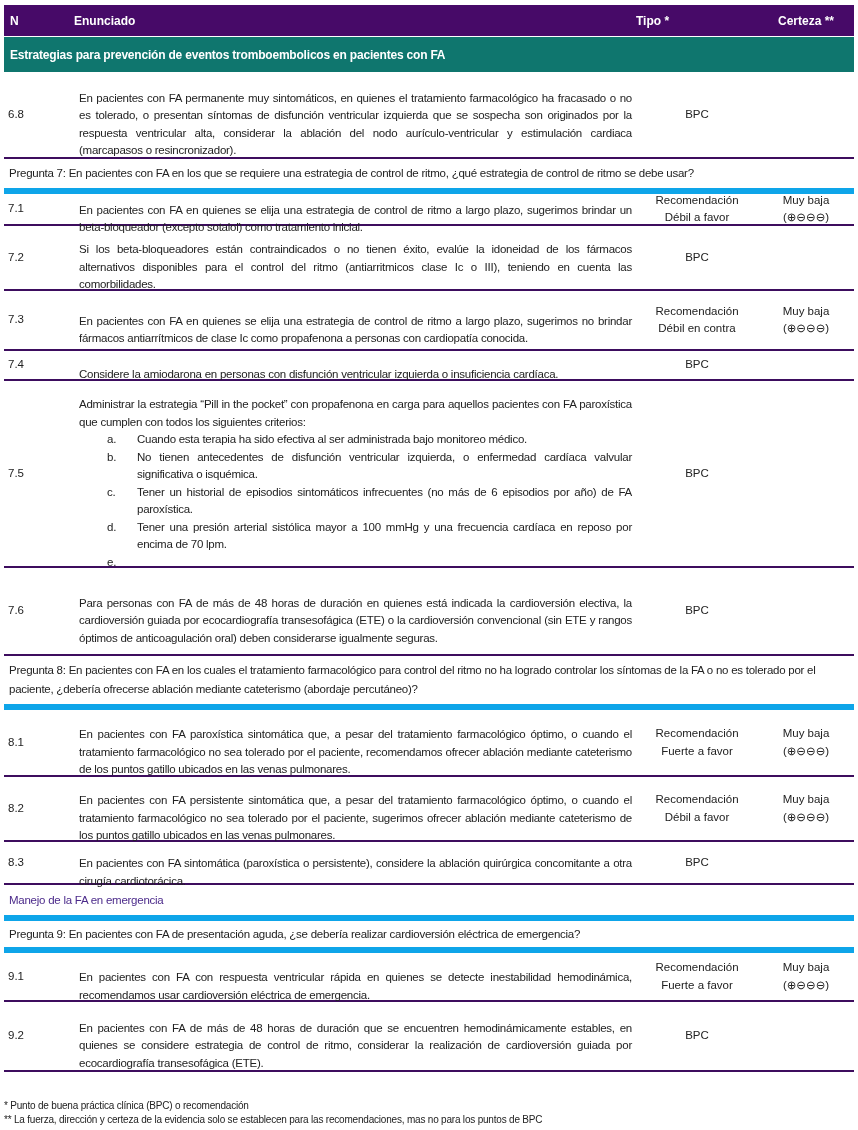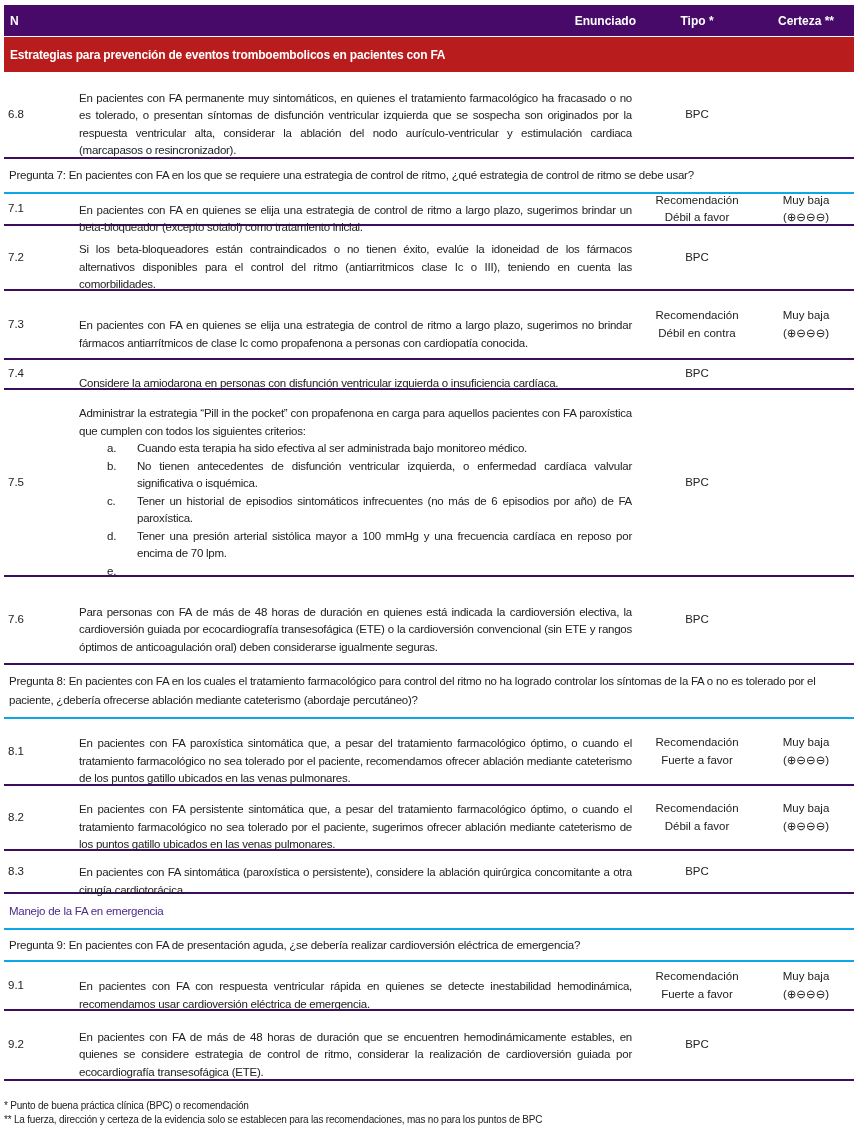--- a/index.html
+++ b/index.html
@@ -7,39 +7,39 @@
     width: 858px; height: 1130px; position: relative; overflow: hidden;
     font-family: "Liberation Sans", sans-serif; color: #222222;
   }
   .table { position: absolute; left: 4px; top: 5px; width: 850px; }
   .hdr {
     background: #470a68; color: #ffffff; font-weight: bold;
     height: 31px; display: flex; align-items: center; font-size: 12px;
     border-bottom: 1px solid #ffffff;
   }
   .hdr .c-n { width: 70px; padding-left: 6px; box-sizing: border-box; }
-  .hdr .c-e { width: 562px; text-align: right; }
-  .hdr .c-t { width: 122px; text-align: center; }
+  .hdr .c-e { width: 562px; text-align: left; }
+  .hdr .c-t { width: 122px; }
   .hdr .c-c { width: 96px; text-align: center; }
   .section {
-    background: #b91c1c; color: #ffffff; font-weight: bold;
+    background: #0f766e; color: #ffffff; font-weight: bold;
     height: 35px; display: flex; align-items: center; padding-left: 6px;
     font-size: 12px; letter-spacing: -0.2px;
   }
   .row {
     display: flex; align-items: center; border-bottom: 2px solid #3d0d5e;
     font-size: 11.5px; line-height: 17.5px; box-sizing: border-box;
   }
   .row .c-n { width: 70px; padding-left: 4px; box-sizing: border-box; }
   .row .c-e { width: 562px; padding: 0 4px 0 5px; box-sizing: border-box; text-align: justify; letter-spacing: -0.25px; margin-top: 20px; }
   .row .c-t { width: 122px; text-align: center; }
   .row .c-c { width: 96px; text-align: center; }
   .row .c-t span, .row .c-c span { display: block; }
   .q {
-    display: flex; align-items: center; border-bottom: 2px solid #0ea5e9;
+    display: flex; align-items: center; border-bottom: 6px solid #0ea5e9;
     padding-left: 5px; font-size: 11.5px; line-height: 19px; box-sizing: border-box;
     letter-spacing: -0.25px;
   }
   .manejo { color: #4b2a8a; }
   ol.crit { margin: 0; padding-left: 0; list-style: none; }
   ol.crit li { display: flex; }
   ol.crit li .lt { width: 30px; padding-left: 28px; flex: none; }
   ol.crit li .tx { flex: 1; text-align: justify; }
   .footer { position: absolute; left: 4px; top: 1099px; font-size: 10px; line-height: 14px; color: #222; letter-spacing: -0.2px; }
 </style>
@@ -77,21 +77,21 @@
       </div>
   </div>
 
   <div class="row" style="height:65px">
     <div class="c-n">7.2</div>
     <div class="c-e">Si los beta-bloqueadores están contraindicados o no tienen éxito, evalúe la idoneidad de los fármacos alternativos disponibles para el control del ritmo (antiarritmicos clase Ic o III), teniendo en cuenta las comorbilidades.</div>
     <div class="c-t">BPC</div>
     <div class="c-c"></div>
   </div>
 
-  <div class="row" style="height:69px">
+  <div class="row" style="height:60px">
     <div class="c-n">7.3</div>
     <div class="c-e">En pacientes con FA en quienes se elija una estrategia de control de ritmo a largo plazo, sugerimos no brindar fármacos antiarrítmicos de clase Ic como propafenona a personas con cardiopatía conocida.</div>
     <div class="c-t">
         <span>Recomendación</span>
         <span>Débil en contra</span>
       </div>
     <div class="c-c">
         <span>Muy baja</span>
         <span>(⊕⊖⊖⊖)</span>
       </div>

